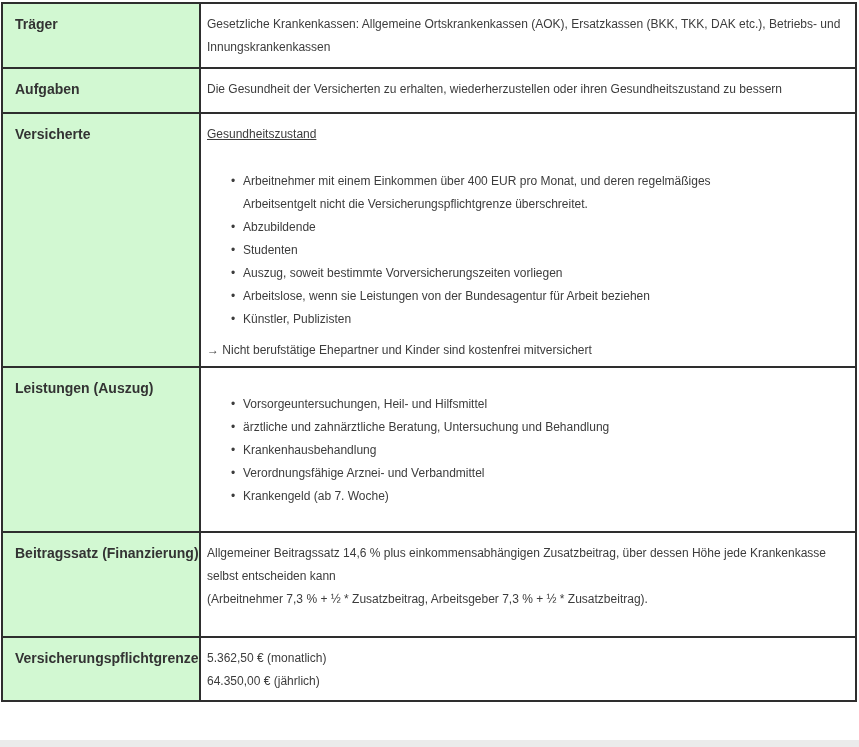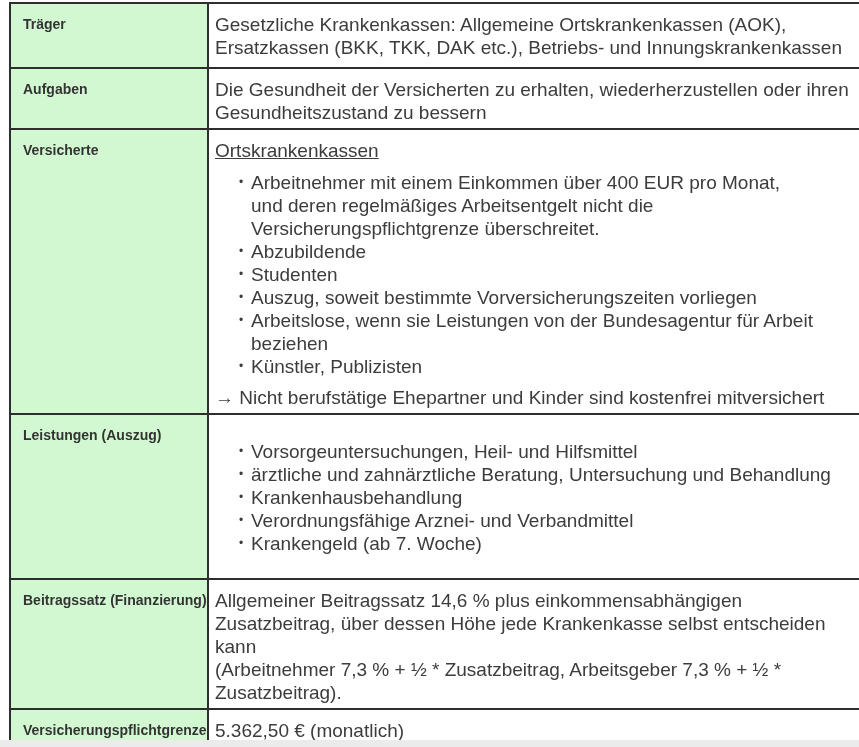--- a/index.html
+++ b/index.html
@@ -7,21 +7,20 @@
   body {
     font-family: "Liberation Sans", "DejaVu Sans", sans-serif;
     background: #ffffff;
   }
   .page {
     position: relative;
     width: 859px;
     height: 747px;
     background: #ffffff;
     overflow: hidden;
-    padding-left: 8px;
   }
   table.info-table {
     border-collapse: collapse;
     table-layout: fixed;
     width: 856px;
     margin: 2px 0 0 1px;
     background: #ffffff;
   }
   col.label-col { width: 198px; }
   th, td {
@@ -34,29 +33,29 @@
     color: #333333;
     font-size: 14px;
     font-weight: bold;
     padding: 12px 4px 6px 12px;
     white-space: nowrap;
     overflow: visible;
   }
   td.row-content {
     background: #ffffff;
     color: #3c3c3c;
-    font-size: 19px;
+    font-size: 12px;
     line-height: 23px;
     padding: 9px 8px 4px 6px;
   }
   td.row-content p { margin: 0; }
   .heading-underline { text-decoration: underline; }
   ul.bullet-list {
     list-style: none;
-    margin: 9px 0 8px 0;
+    margin: 24px 0 8px 0;
     padding: 0 0 0 36px;
   }
   ul.bullet-list.list-spaced { margin-top: 16px; }
   ul.bullet-list li {
     position: relative;
     line-height: 23px;
   }
   ul.bullet-list li::before {
     content: "\2022";
     position: absolute;
@@ -101,21 +100,21 @@
       <tr class="r2">
         <th class="row-label">Aufgaben</th>
         <td class="row-content">
           <p>Die Gesundheit der Versicherten zu erhalten, wiederherzustellen oder ihren Gesundheitszustand zu bessern</p>
         </td>
       </tr>
 
       <tr class="r3">
         <th class="row-label">Versicherte</th>
         <td class="row-content">
-          <p class="heading-underline">Ortskrankenkassen</p>
+          <p class="heading-underline">Gesundheitszustand</p>
           <ul class="bullet-list">
             <li class="li-narrow">Arbeitnehmer mit einem Einkommen über 400 EUR pro Monat, und deren regelmäßiges Arbeitsentgelt nicht die Versicherungspflichtgrenze überschreitet.</li>
             <li>Abzubildende</li>
             <li>Studenten</li>
             <li>Auszug, soweit bestimmte Vorversicherungszeiten vorliegen</li>
             <li>Arbeitslose, wenn sie Leistungen von der Bundesagentur für Arbeit beziehen</li>
             <li>Künstler, Publizisten</li>
           </ul>
           <p>→ Nicht berufstätige Ehepartner und Kinder sind kostenfrei mitversichert</p>
         </td>

